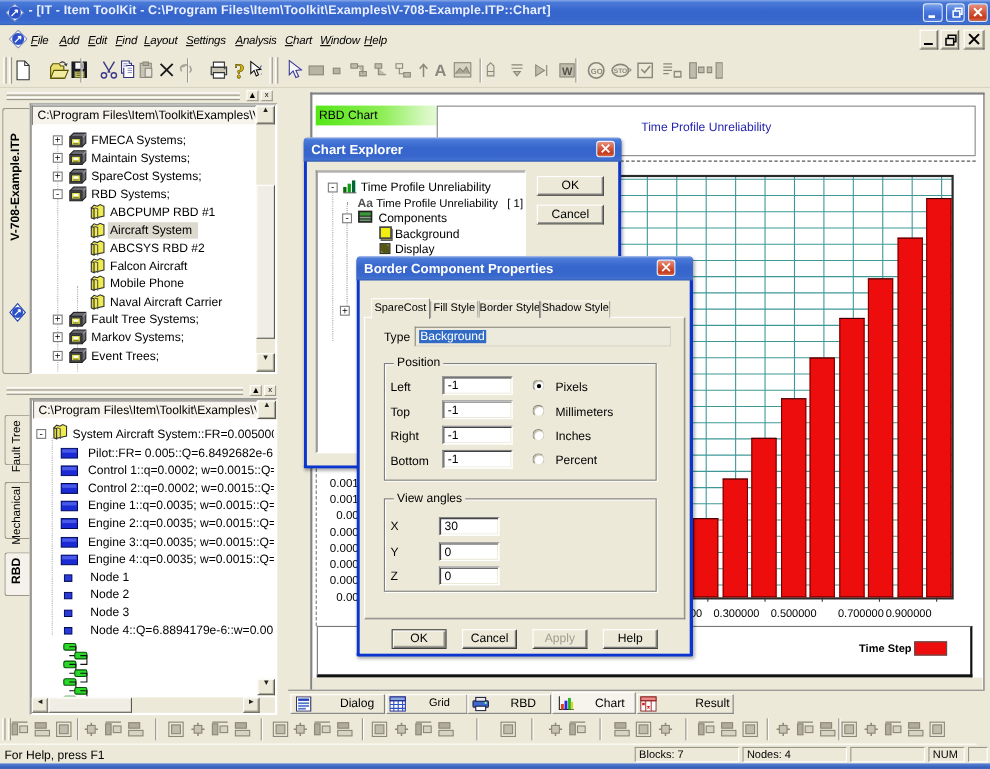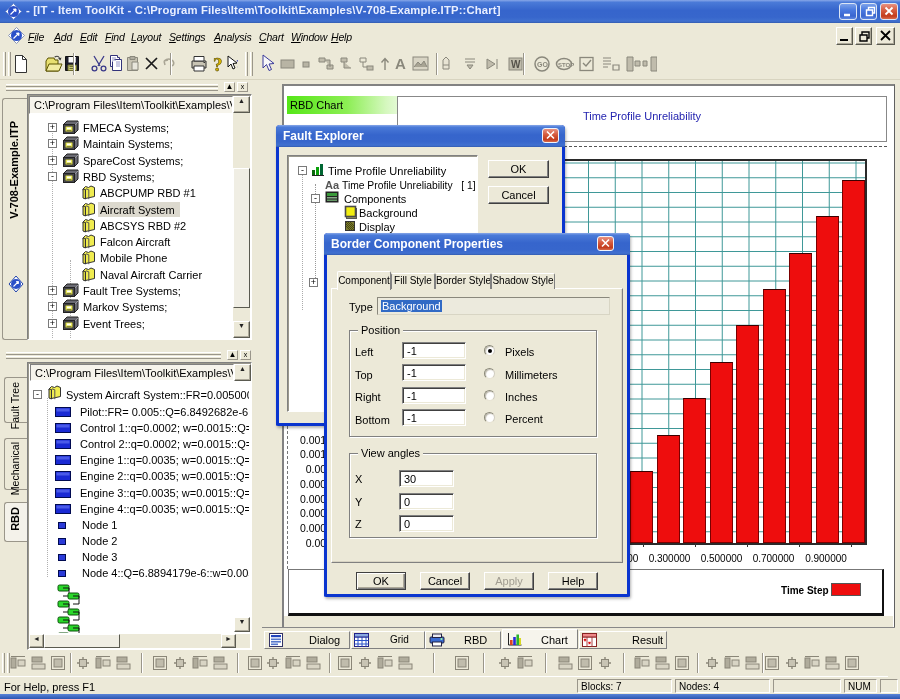--- a/index.html
+++ b/index.html
@@ -282,21 +282,21 @@
     <div class="abs" style="left:399.0px;top:312.2px;width:23px;height:144.8px;background:#ee0d0d;border:1px solid #7a0000;border-top-color:#3a0000"></div>
     <div class="abs" style="left:425.5px;top:275.8px;width:23px;height:181.2px;background:#ee0d0d;border:1px solid #7a0000;border-top-color:#3a0000"></div>
     <div class="abs" style="left:452.0px;top:239.4px;width:23px;height:217.6px;background:#ee0d0d;border:1px solid #7a0000;border-top-color:#3a0000"></div>
     <div class="abs" style="left:478.5px;top:203.0px;width:23px;height:254.0px;background:#ee0d0d;border:1px solid #7a0000;border-top-color:#3a0000"></div>
     <div class="abs" style="left:505.0px;top:166.6px;width:23px;height:290.4px;background:#ee0d0d;border:1px solid #7a0000;border-top-color:#3a0000"></div>
     <div class="abs" style="left:531.5px;top:130.2px;width:23px;height:326.8px;background:#ee0d0d;border:1px solid #7a0000;border-top-color:#3a0000"></div>
     <div class="abs" style="left:558.0px;top:93.8px;width:23px;height:363.2px;background:#ee0d0d;border:1px solid #7a0000;border-top-color:#3a0000"></div>
 <div class="abs" style="left:303.5px;top:467px;width:60px;text-align:center;font-size:10px">0.100000</div>
     <div class="abs" style="left:355.5px;top:467px;width:60px;text-align:center;font-size:10px">0.300000</div>
     <div class="abs" style="left:407.5px;top:467px;width:60px;text-align:center;font-size:10px">0.500000</div>
-    <div class="abs" style="left:459.5px;top:467px;width:60px;text-align:center;font-size:10px">0.700000</div>
+    <div class="abs" style="left:459.5px;top:467px;width:60px;text-align:right;font-size:10px">0.700000</div>
     <div class="abs" style="left:512.0px;top:467px;width:60px;text-align:center;font-size:10px">0.900000</div>
     <div class="abs" style="left:359px;top:457px;width:1px;height:4px;background:#333"></div>
     <div class="abs" style="left:411px;top:457px;width:1px;height:4px;background:#333"></div>
     <div class="abs" style="left:463px;top:457px;width:1px;height:4px;background:#333"></div>
     <div class="abs" style="left:515px;top:457px;width:1px;height:4px;background:#333"></div>
     <div class="abs" style="left:567px;top:457px;width:1px;height:4px;background:#333"></div>
 <div class="abs" style="left:-12px;top:347.5px;width:60px;text-align:right;font-size:10.5px">0.0014</div>
     <div class="abs" style="left:-12px;top:362.2px;width:60px;text-align:right;font-size:10.5px">0.0013</div>
     <div class="abs" style="left:-12px;top:377.0px;width:60px;text-align:right;font-size:10.5px">0.001</div>
     <div class="abs" style="left:-12px;top:391.8px;width:60px;text-align:right;font-size:10.5px">0.0008</div>
@@ -551,21 +551,21 @@
   <div class="sbtn" style="left:234px;top:537px;width:16px;height:15px">▼</div>
 
   <div class="scol" style="left:29px;top:554px;width:221px;height:14px"></div>
   <div class="sbtn" style="left:29px;top:554px;width:15px;height:14px">◄</div>
   <div class="sthumb" style="left:44px;top:554px;width:76px;height:14px"></div>
   <div class="sbtn" style="left:221px;top:554px;width:15px;height:14px">►</div>
 </div>
 
 <div id="dlg-explorer" class="xpdlg" style="left:276px;top:125px;width:289px;height:301px">
   <div class="xptitle">
-      <div class="t">Fault Explorer</div>
+      <div class="t">Chart Explorer</div>
     <div class="xclose" style="left:266px"><svg width="15" height="13">
           <path d="M4 2.5 L11 9.5 M11 2.5 L4 9.5" stroke="#fff" stroke-width="1.6"></path>
         </svg></div>
   </div>
   <div class="abs sunken" style="left:8px;top:30px;width:191px;height:257px"></div>
   <div class="abs" style="left:10px;top:32px;width:187px;height:253px;background:#fff;overflow:hidden">
     <div class="abs" style="left:13px;top:13px;width:1px;height:140px;border-left:1px dotted #aaa"></div>
     <div class="abs" style="left:26px;top:27px;width:1px;height:100px;border-left:1px dotted #999"></div>
     <div class="pm" style="left:9px;top:9px">-</div>
     <svg class="abs" style="left:22px;top:5px" width="14" height="14" viewBox="0 0 14 14">
@@ -606,21 +606,21 @@
     <div class="xclose" style="left:273px"><svg width="15" height="13">
           <path d="M4 2.5 L11 9.5 M11 2.5 L4 9.5" stroke="#fff" stroke-width="1.6"></path>
         </svg></div>
   </div>
 
   <div class="abs" style="left:4px;top:55px;width:292px;height:275px;border:1px solid #808080;border-top-color:#fff;border-left-color:#fff;box-shadow:inset -1px -1px 0 #d8d4c4"></div>
 
   <div class="abs ptab" style="left:64px;top:40px;width:44px;">Fill Style</div>
   <div class="abs ptab" style="left:108px;top:40px;width:56px;">Border Style</div>
   <div class="abs ptab" style="left:164px;top:40px;width:64px;">Shadow Style</div>
-  <div class="abs ptab" style="left:10px;top:38px;width:54px;height:19px;background:#ece9d8;border-left-color:#fff;padding-top:3px">Component</div>
+  <div class="abs ptab" style="left:10px;top:38px;width:54px;height:19px;background:#ece9d8;border-left-color:#fff;padding-top:3px">SpareCost</div>
 
   <div class="abs" style="left:22px;top:68px">Type</div>
   <div class="abs" style="left:50px;top:64px;width:233px;height:18px;background:#eceadd;border:1px solid #8a887c;border-bottom-color:#d8d5c4;border-right-color:#d8d5c4">
       <span style="position:absolute;left:3px;top:2px;background:#316ac5;color:#fff;padding:0 1px">Background</span>
     </div>
 
   <div class="group" style="left:22px;top:97px;width:248px;height:107px">
       <div class="gl">Position</div>
     </div>
   <div class="abs" style="left:28px;top:113px">Left</div>

